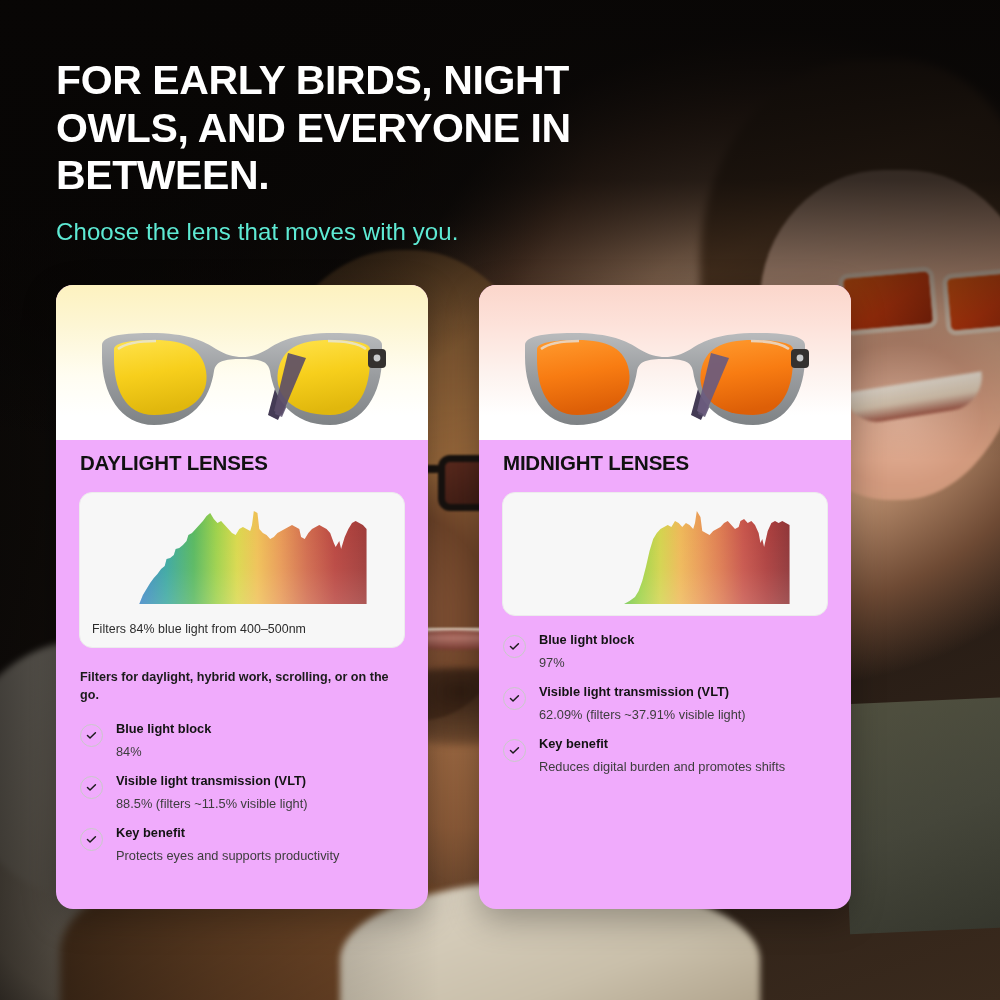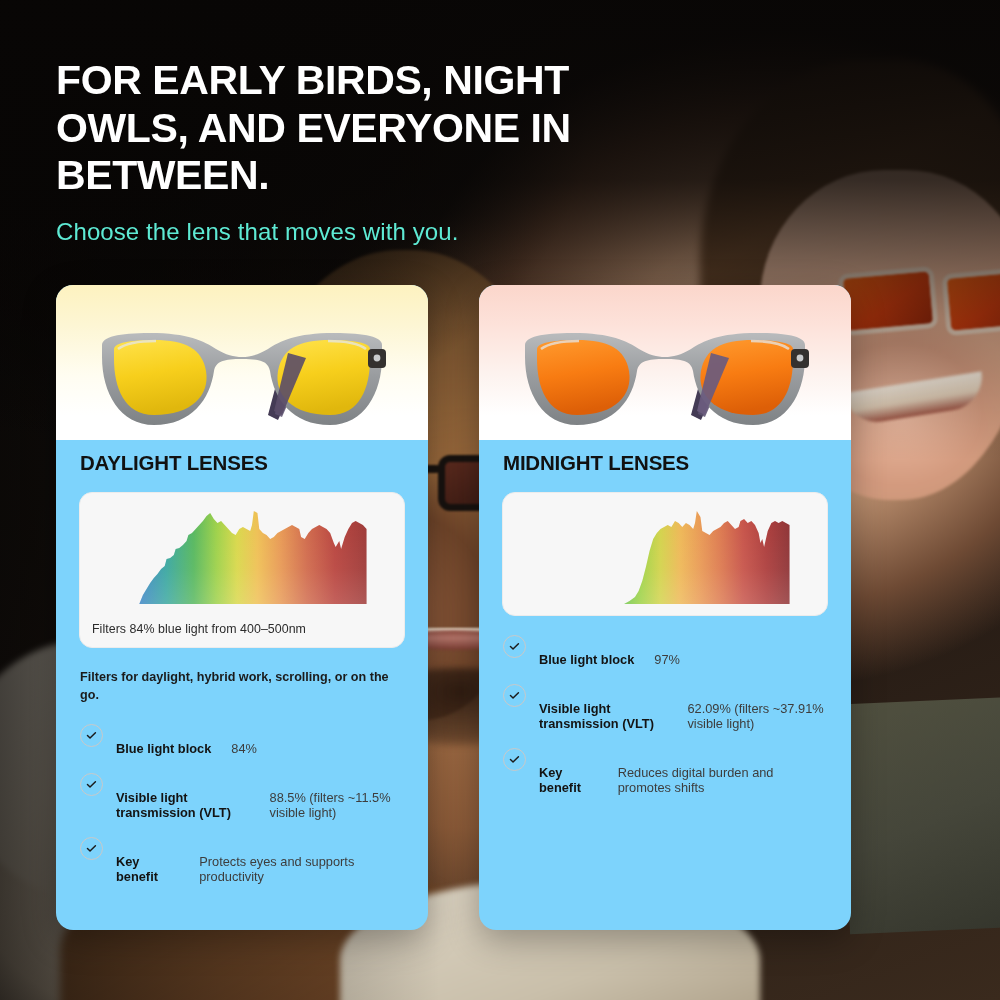--- a/index.html
+++ b/index.html
@@ -162,21 +162,21 @@
     letter-spacing: .1px;
   }
 
   
   .cards {
     position: absolute; left: 56px; top: 285px;
     display: flex; gap: 51px;
   }
   .card {
     width: 372px;
-    background: #7dd3fc;
+    background: #f0abfc;
     border-radius: 17px;
     overflow: hidden;
     box-shadow: 0 10px 34px rgba(0,0,0,.30);
     display: flex; flex-direction: column;
   }
 
   
   .hero { position: relative; height: 155px; overflow: hidden; }
   .hero.daylight { background: linear-gradient(180deg, #fdf2c0 0%, #fdf6d4 26%, #fffdf1 58%, #ffffff 84%); }
   .hero.midnight { background: linear-gradient(180deg, #fbd6cb 0%, #fde2da 26%, #fdf3ef 58%, #ffffff 84%); }
@@ -225,21 +225,21 @@
   .features { margin: 16px 24px 0 24px; display: flex; flex-direction: column; gap: 14px; }
   .feature { display: flex; gap: 13px; align-items: flex-start; }
   .check {
     flex: 0 0 auto;
     width: 23px; height: 23px; margin-top: 3px;
     border: 1.3px solid #c9c9c9;
     border-radius: 50%;
     display: flex; align-items: center; justify-content: center;
   }
   .check svg { width: 11px; height: 11px; display: block; }
-  .feature-text { display: flex; flex-direction: row; gap: 20px; margin-top: 20px; }
+  .feature-text { display: flex; flex-direction: column; gap: 8px; }
   .feature-label { font-size: 12.8px; font-weight: 700; color: #131313; letter-spacing: 0; }
   .feature-value { font-size: 12.8px; font-weight: 400; color: #3d3d3d; letter-spacing: 0; }
 
   .card-pad { height: 46px; }
 </style>
 </head>
 <body>
 
 <div class="stage">
 

